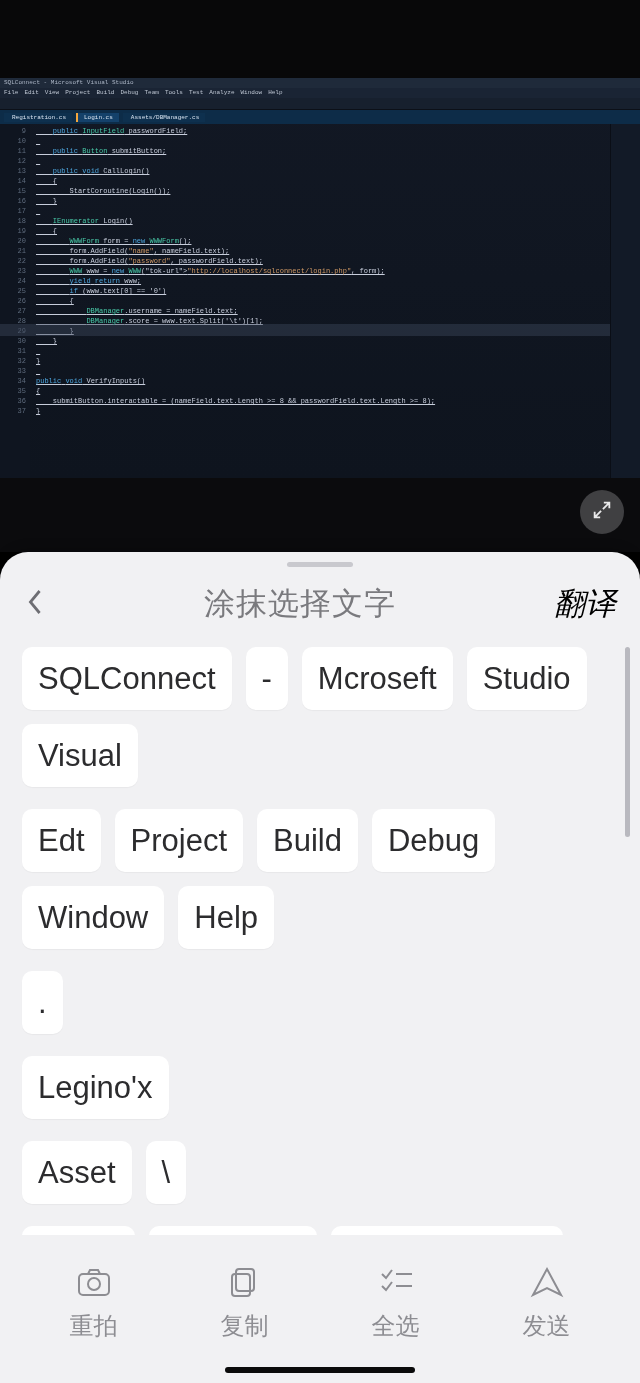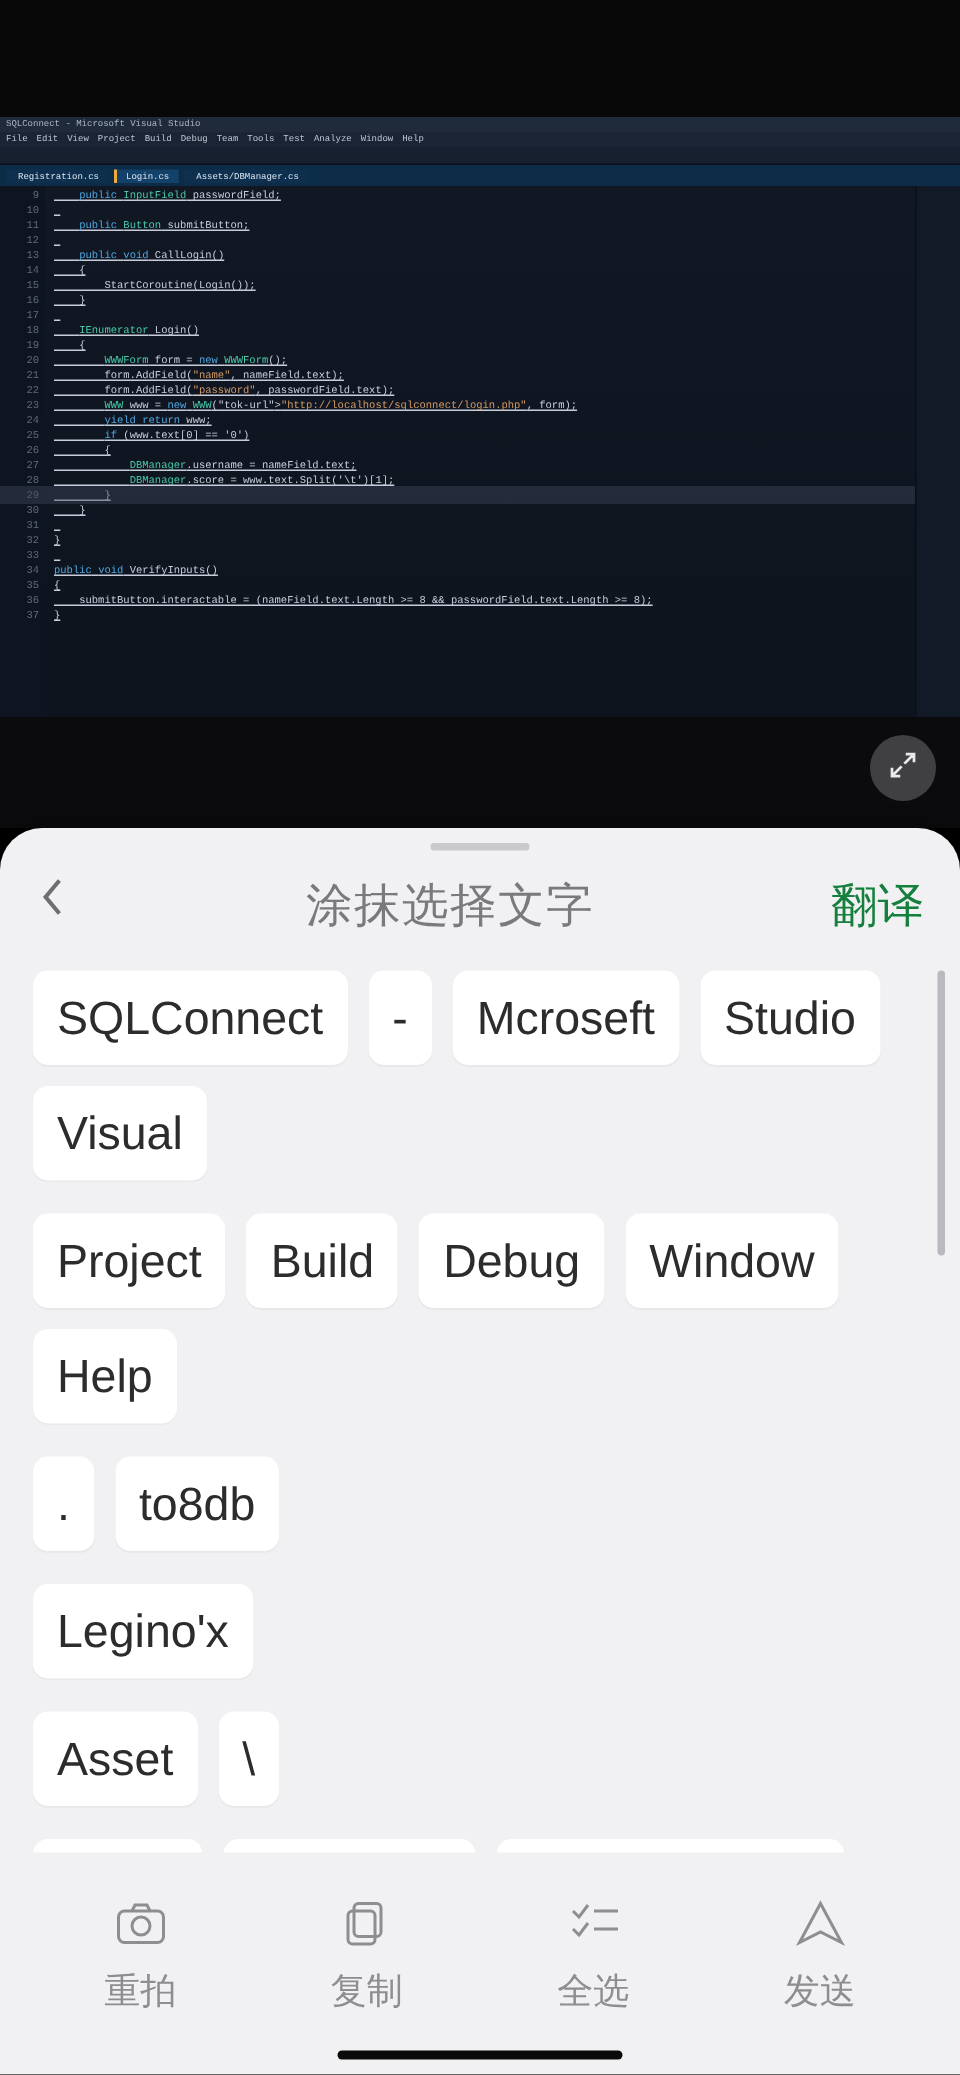--- a/index.html
+++ b/index.html
@@ -136,33 +136,34 @@
     box-shadow: 0 -2px 12px rgba(0,0,0,0.25);
   }
   .grabber {
     width: 66px; height: 5px;
     background: #c9c9ce;
     border-radius: 3px;
     margin: 10px auto 6px auto;
   }
   .sheet-header {
     display: flex;
-    align-items: flex-start;
+    align-items: center;
     justify-content: space-between;
     padding: 10px 24px 18px 24px;
   }
   .back-chevron svg { width: 22px; height: 30px; stroke:#6e6e73; stroke-width:3; fill:none; }
   .sheet-title {
     color: #7a7a7e;
     font-size: 31px;
     letter-spacing: 1px;
   }
   .translate-btn {
-    color: #15803d;
+    color: #000000;
     font-size: 31px;
+    font-style: italic;
   }
   .chips-area {
     flex: 1;
     overflow: hidden;
     position: relative;
     padding: 4px 27px 0 22px;
   }
   .chips-groups {
     display: flex;
     flex-direction: column;
@@ -313,29 +314,29 @@
       <div class="scroll-ind"></div>
       <div class="chips-groups" id="chips">
           <div class="chip-row">
             <span class="chip">SQLConnect</span>
             <span class="chip">-</span>
             <span class="chip">Mcroseft</span>
             <span class="chip">Studio</span>
             <span class="chip">Visual</span>
           </div>
           <div class="chip-row">
+            <span class="chip">Edt</span>
             <span class="chip">Project</span>
             <span class="chip">Build</span>
             <span class="chip">Debug</span>
             <span class="chip">Window</span>
             <span class="chip">Help</span>
           </div>
           <div class="chip-row">
             <span class="chip">.</span>
-            <span class="chip">to8db</span>
           </div>
           <div class="chip-row">
             <span class="chip">Legino'x</span>
           </div>
           <div class="chip-row">
             <span class="chip">Asset</span>
             <span class="chip">\</span>
           </div>
           <div class="chip-row">
             <span class="chip">public</span>

